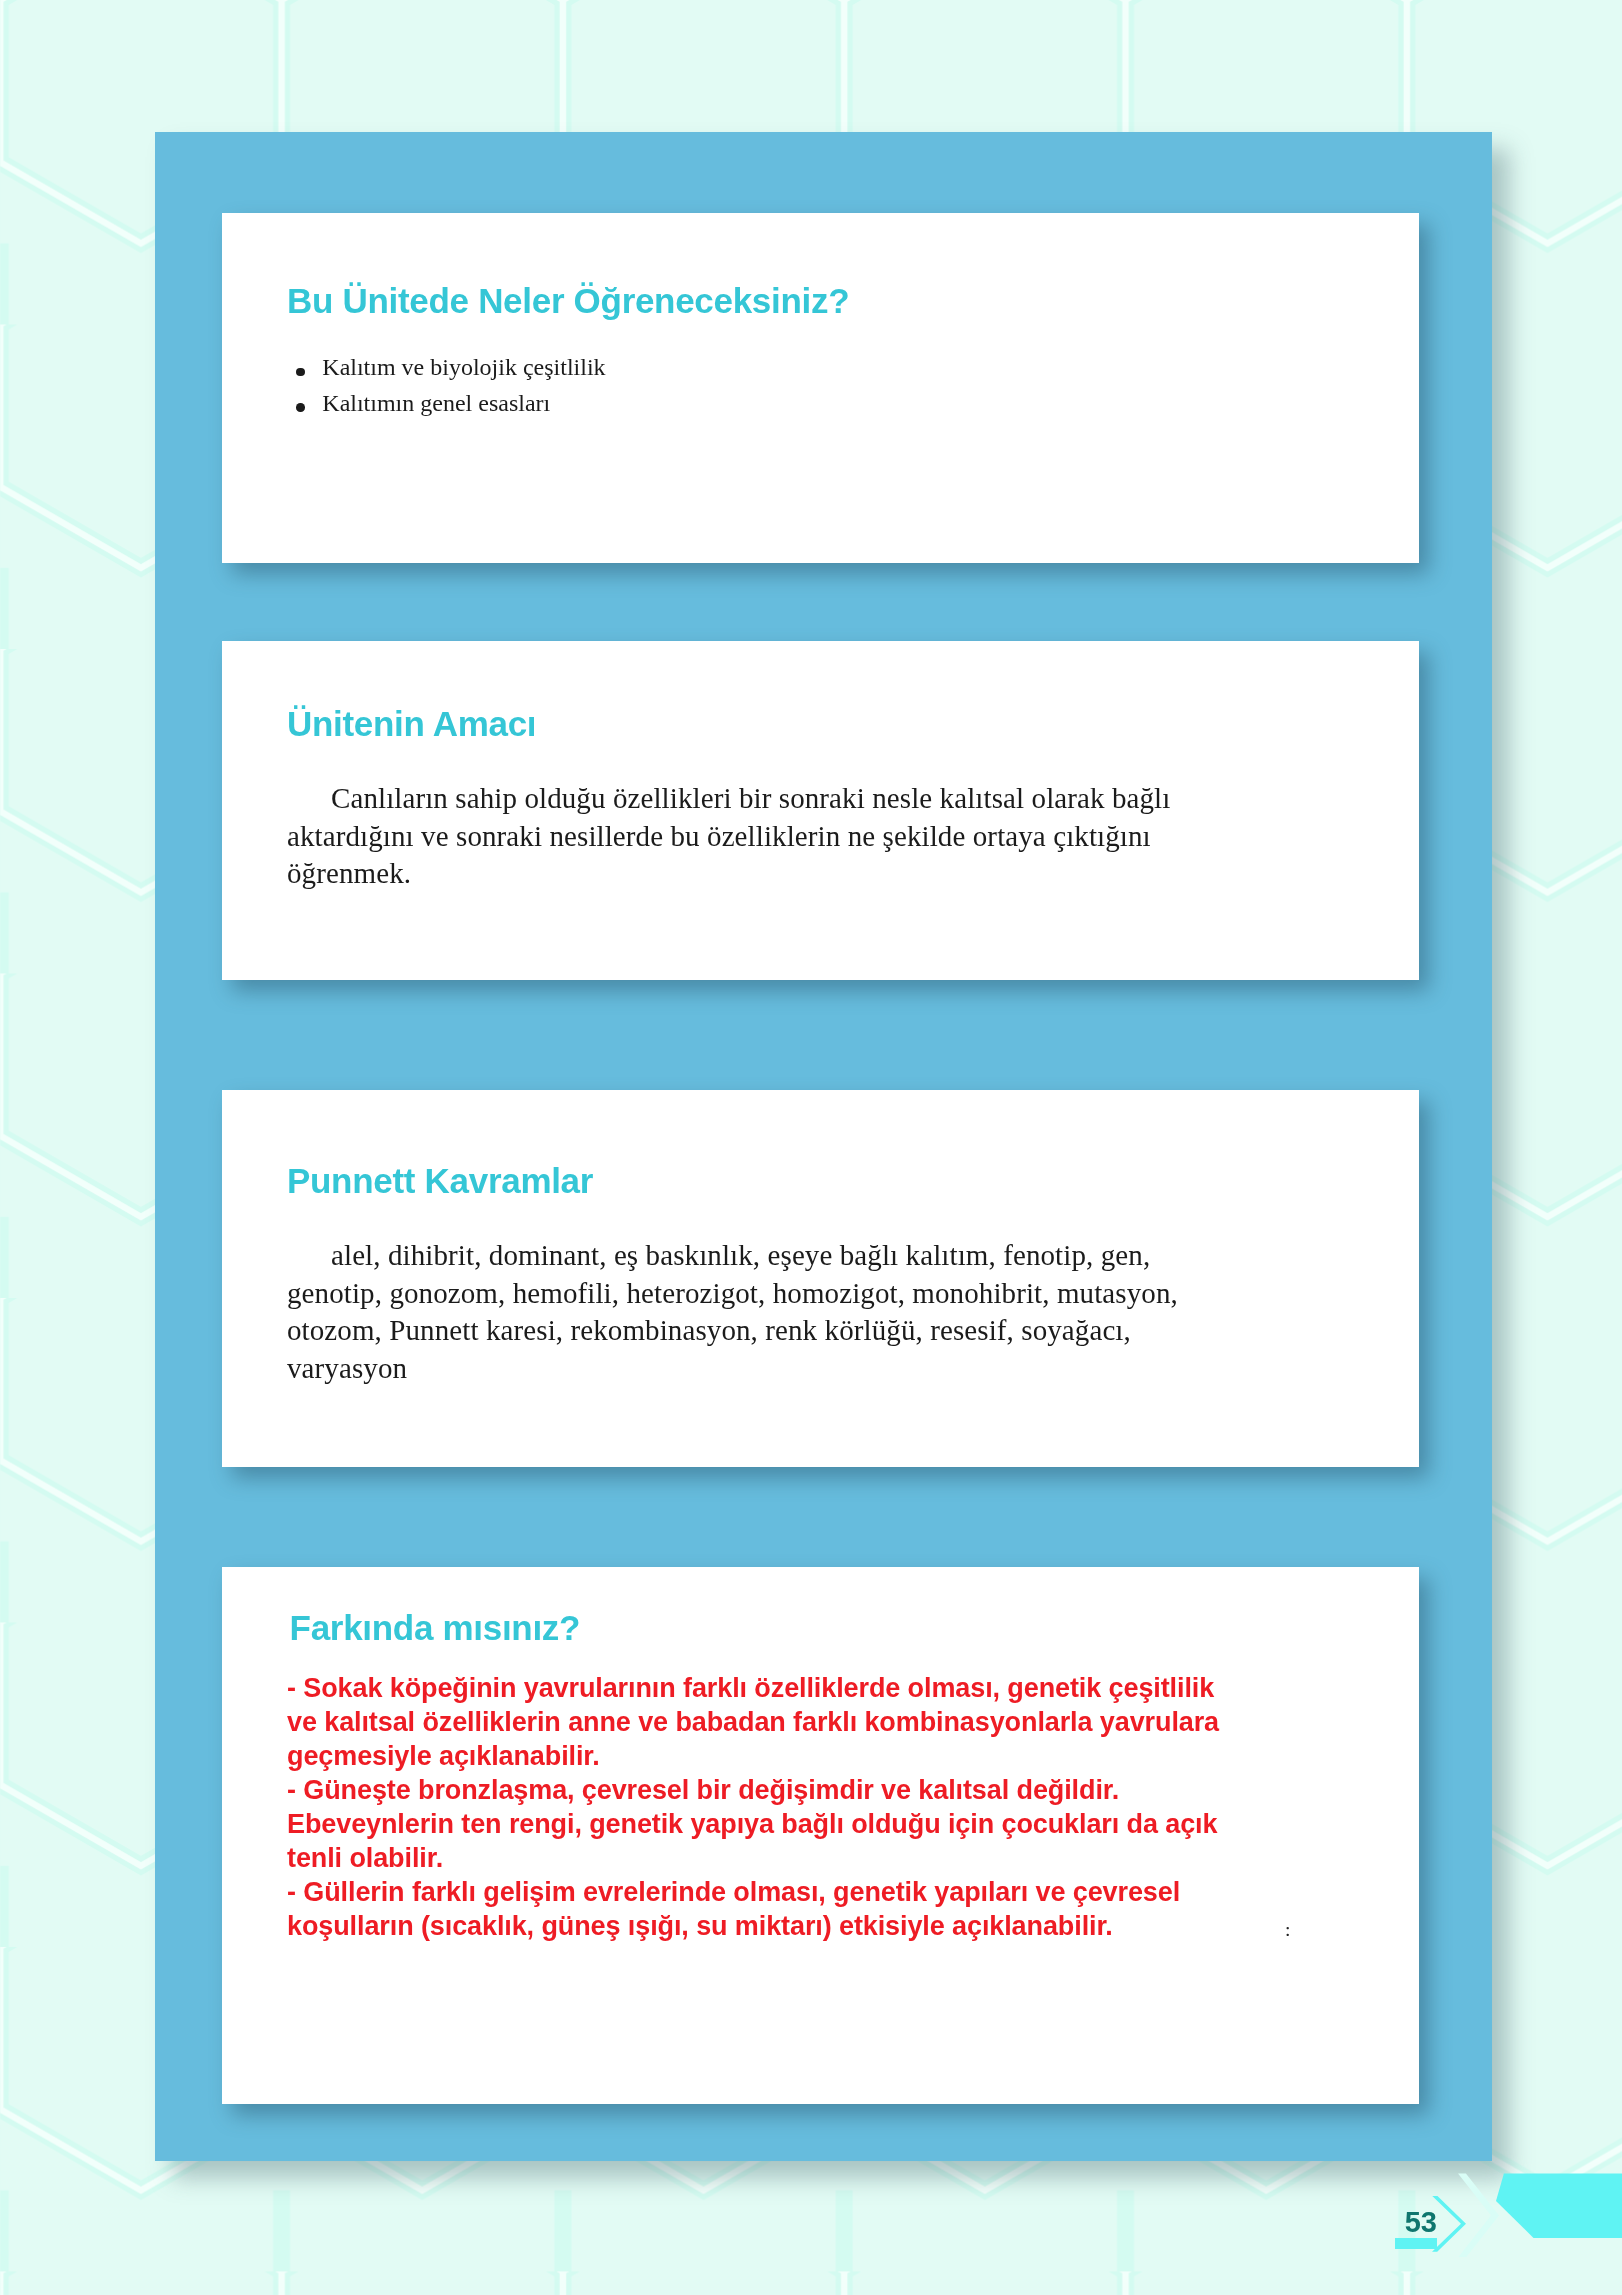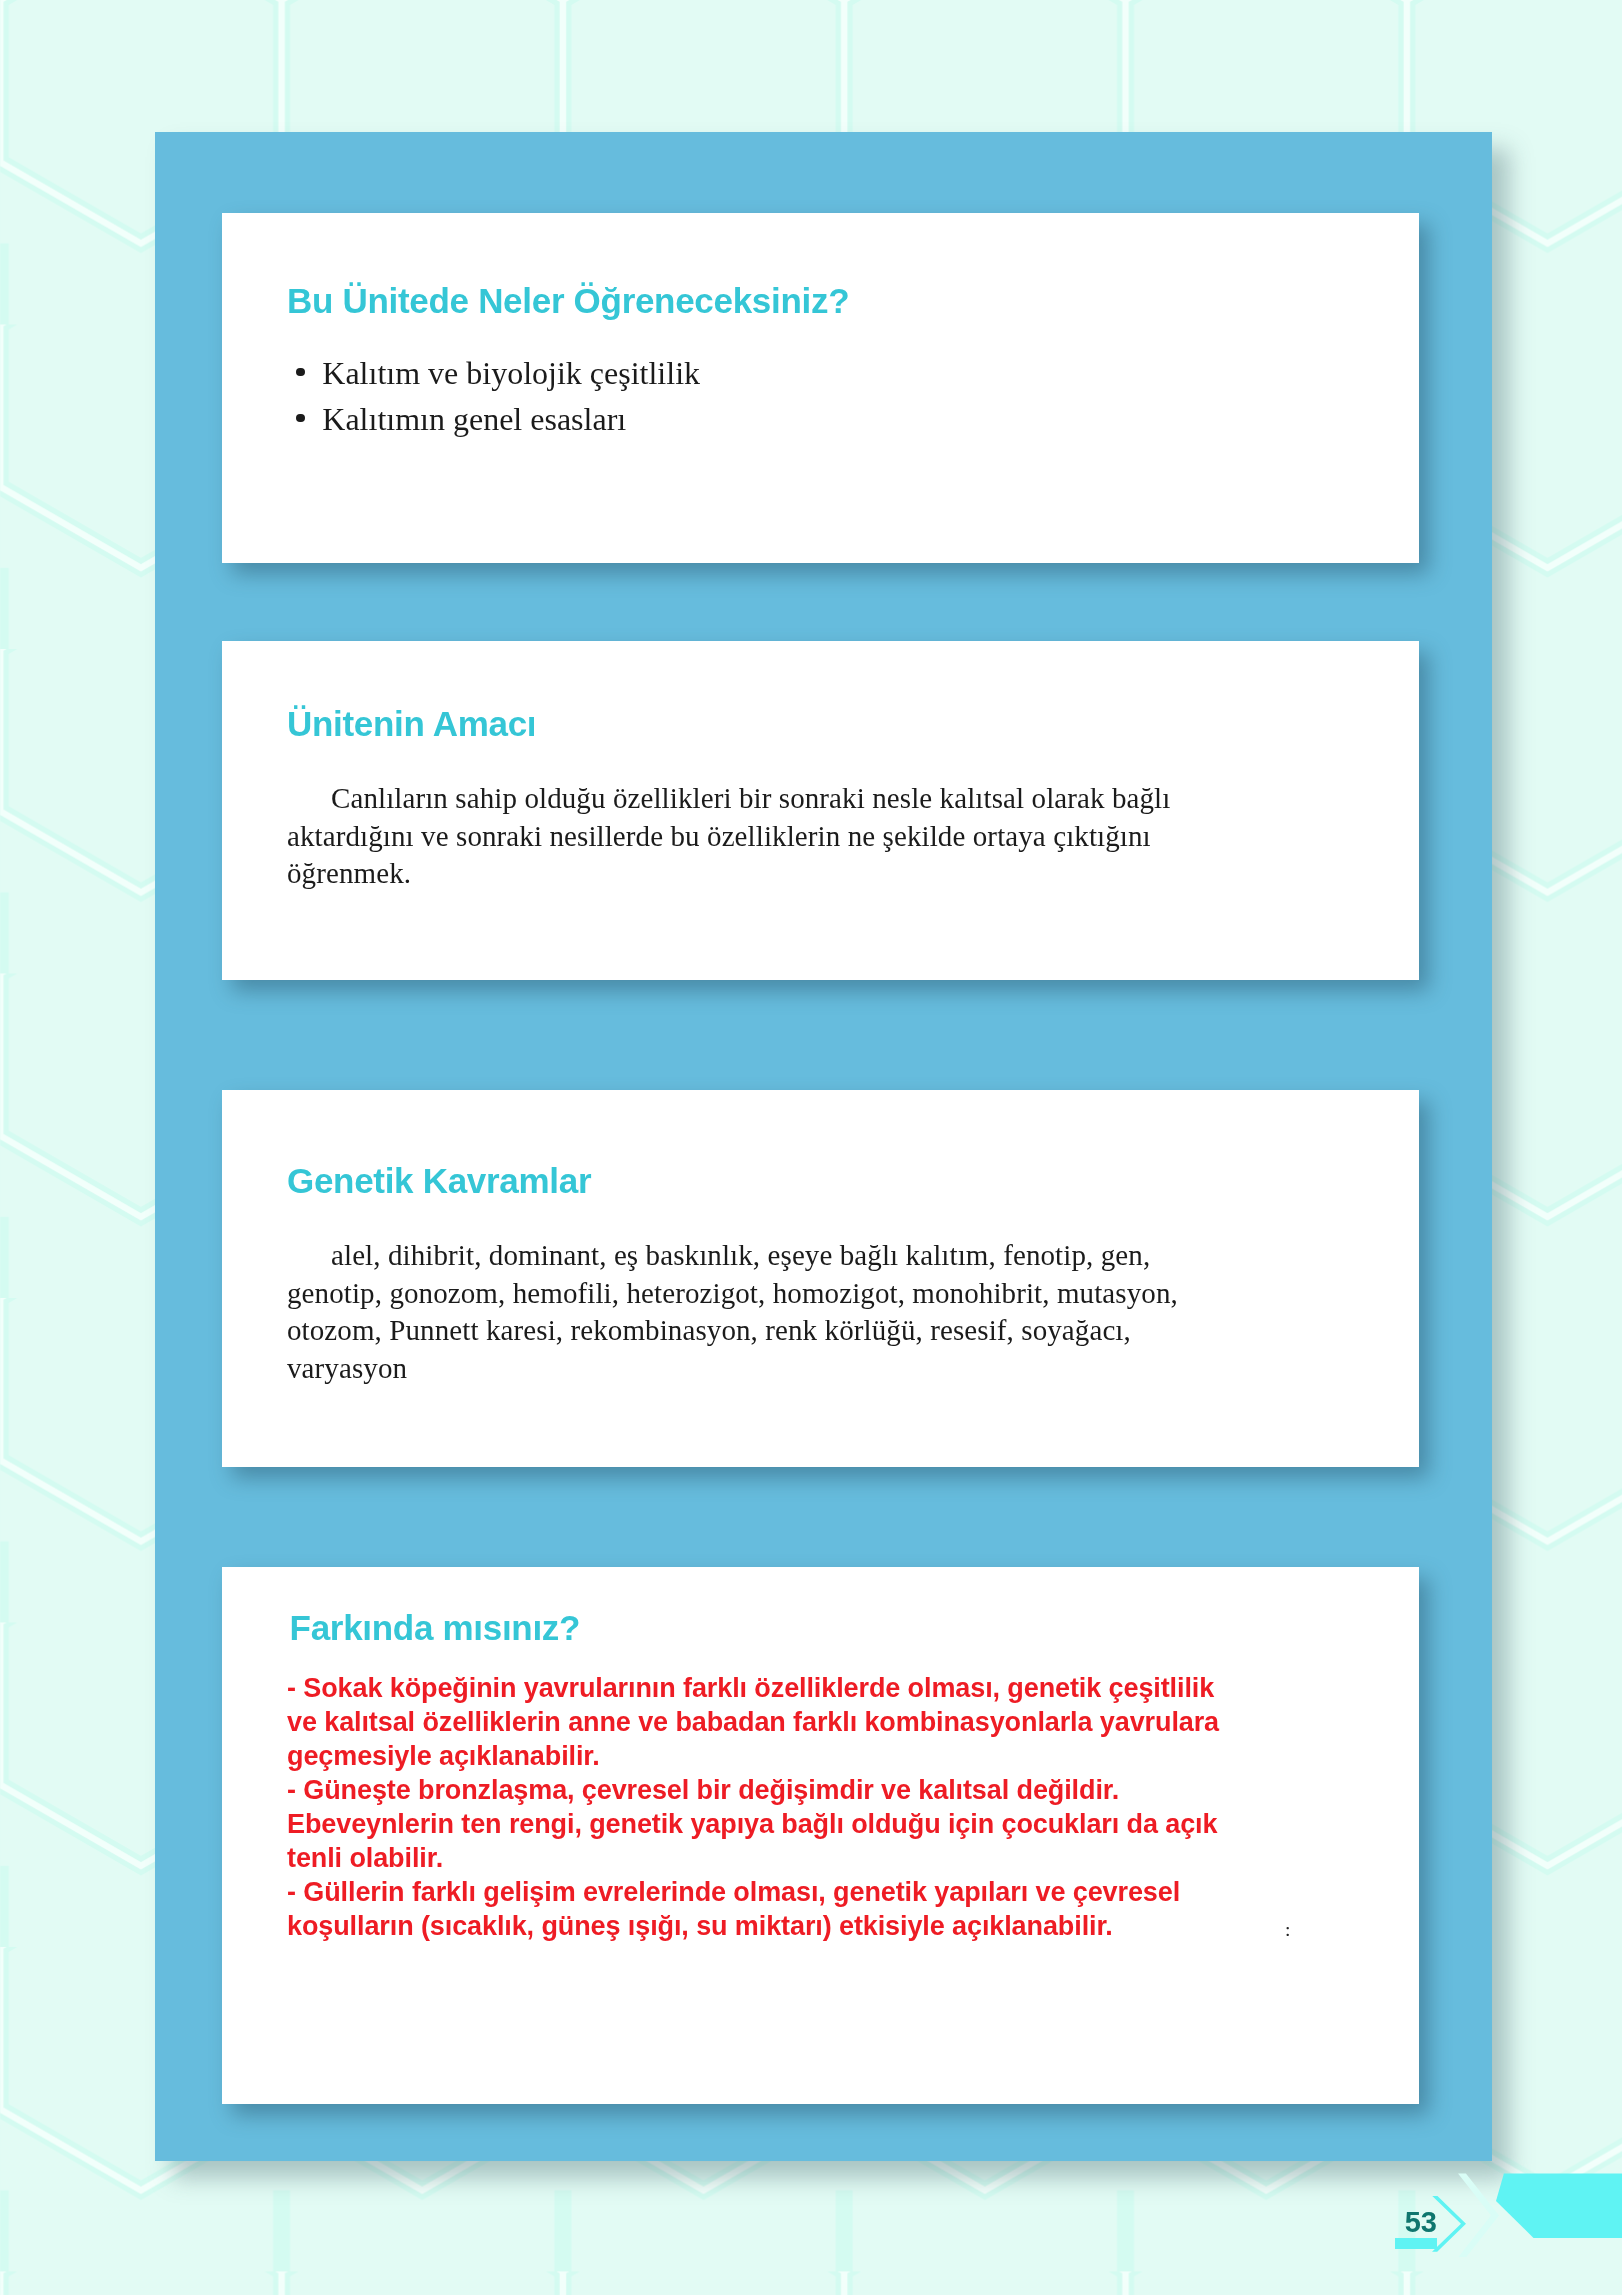--- a/index.html
+++ b/index.html
@@ -103,21 +103,21 @@
 
   ul.bullets {
     list-style: none;
     margin: 0;
     padding: 0;
   }
   ul.bullets li {
     position: relative;
     color: #1b1b1b;
     font-family: "Liberation Serif", serif;
-    font-size: 32px;
+    font-size: 24px;
     line-height: 1.32;
     padding-left: 34px;
     margin: 0 0 3.9px 0;
   }
   ul.bullets li::before {
     content: "";
     position: absolute;
     left: 7.9px;
     top: 15.7px;
     width: 8.5px;
@@ -257,21 +257,21 @@
       <div class="card-content">
         <h2 class="heading" id="card2-heading">Ünitenin Amacı</h2>
         <p class="body-text indent-first" id="card2-body">Canlıların sahip olduğu özellikleri bir sonraki nesle kalıtsal olarak bağlı aktardığını ve sonraki nesillerde bu özelliklerin ne şekilde ortaya çıktığını öğrenmek.</p>
       </div>
     </div>
   </div>
 
   <div class="card card3">
     <div class="card-inner">
       <div class="card-content">
-        <h2 class="heading" id="card3-heading">Genetik Kavramlar</h2>
+        <h2 class="heading" id="card3-heading">Punnett Kavramlar</h2>
         <p class="body-text indent-first" id="card3-body">alel, dihibrit, dominant, eş baskınlık, eşeye bağlı kalıtım, fenotip, gen, genotip, gonozom, hemofili, heterozigot, homozigot, monohibrit, mutasyon, otozom, Punnett karesi, rekombinasyon, renk körlüğü, resesif, soyağacı, varyasyon</p>
       </div>
     </div>
   </div>
 
   <div class="card card4">
     <div class="card-inner">
       <div class="card-content">
         <h2 class="heading" id="card4-heading">Farkında mısınız?</h2>
         <div id="card4-body">

